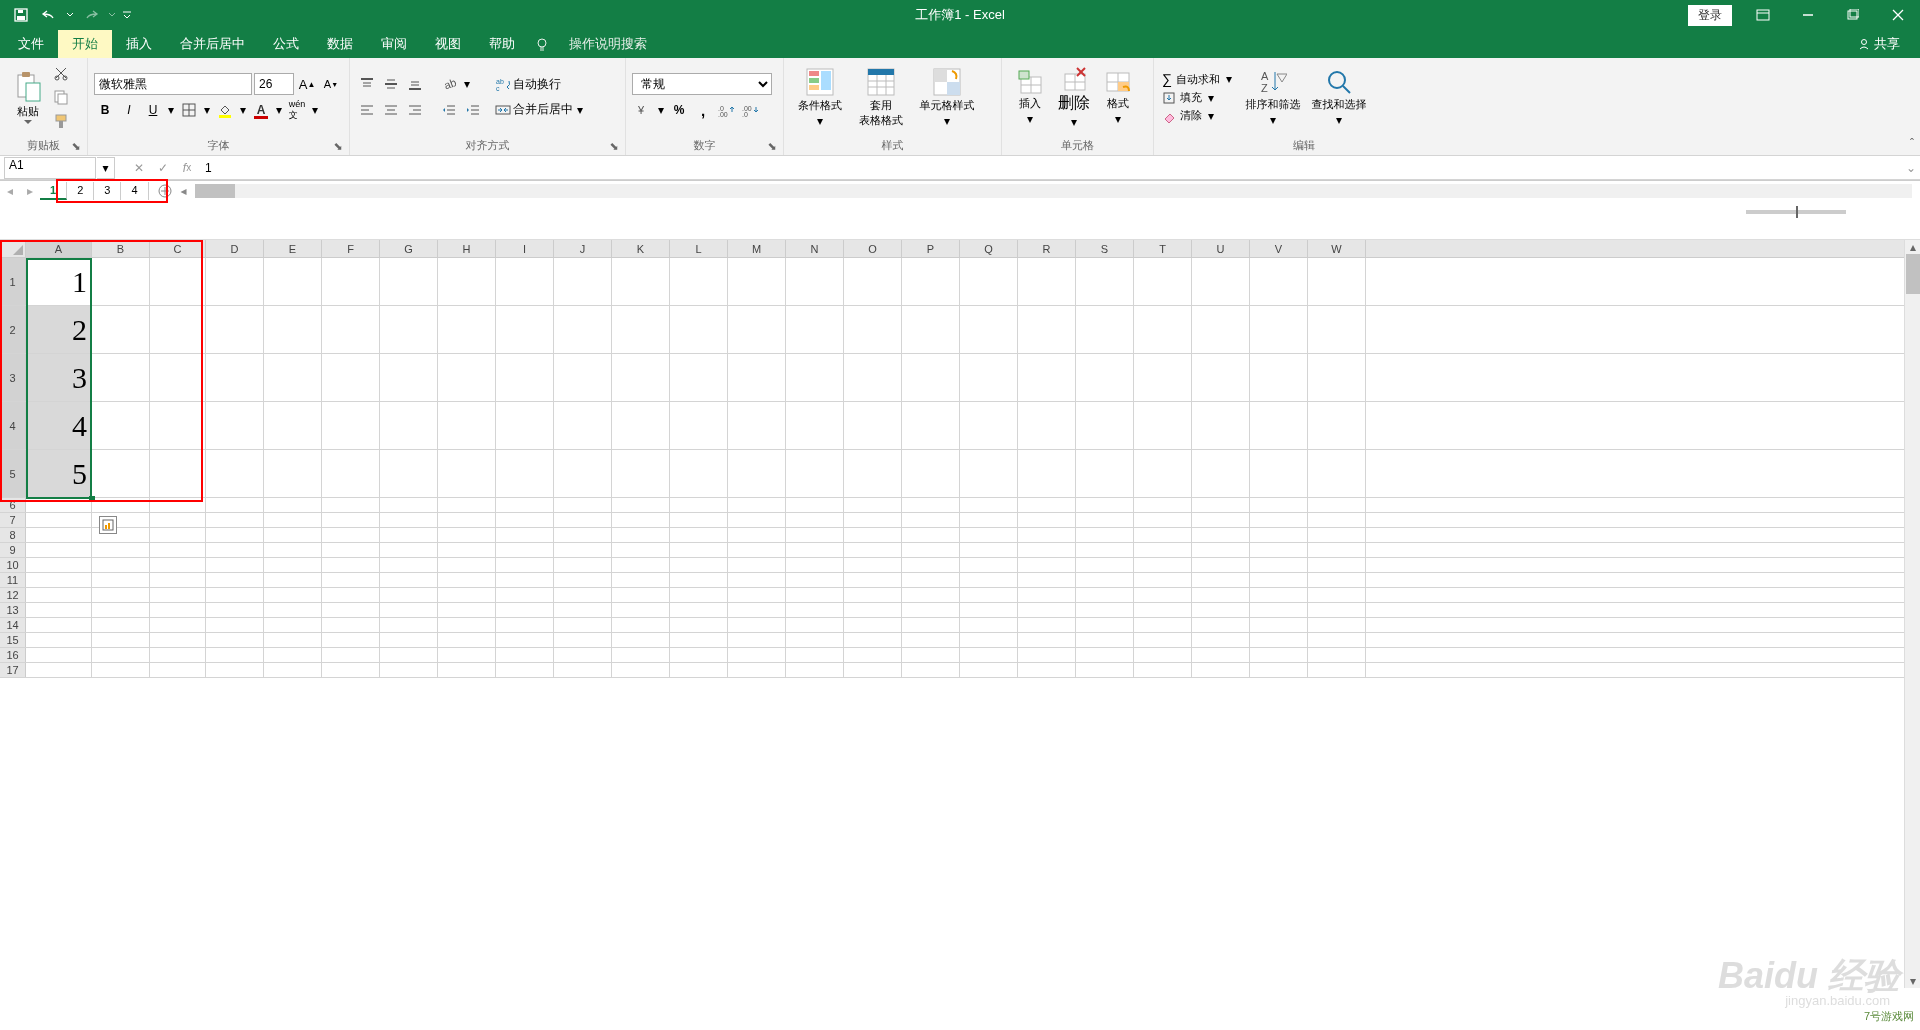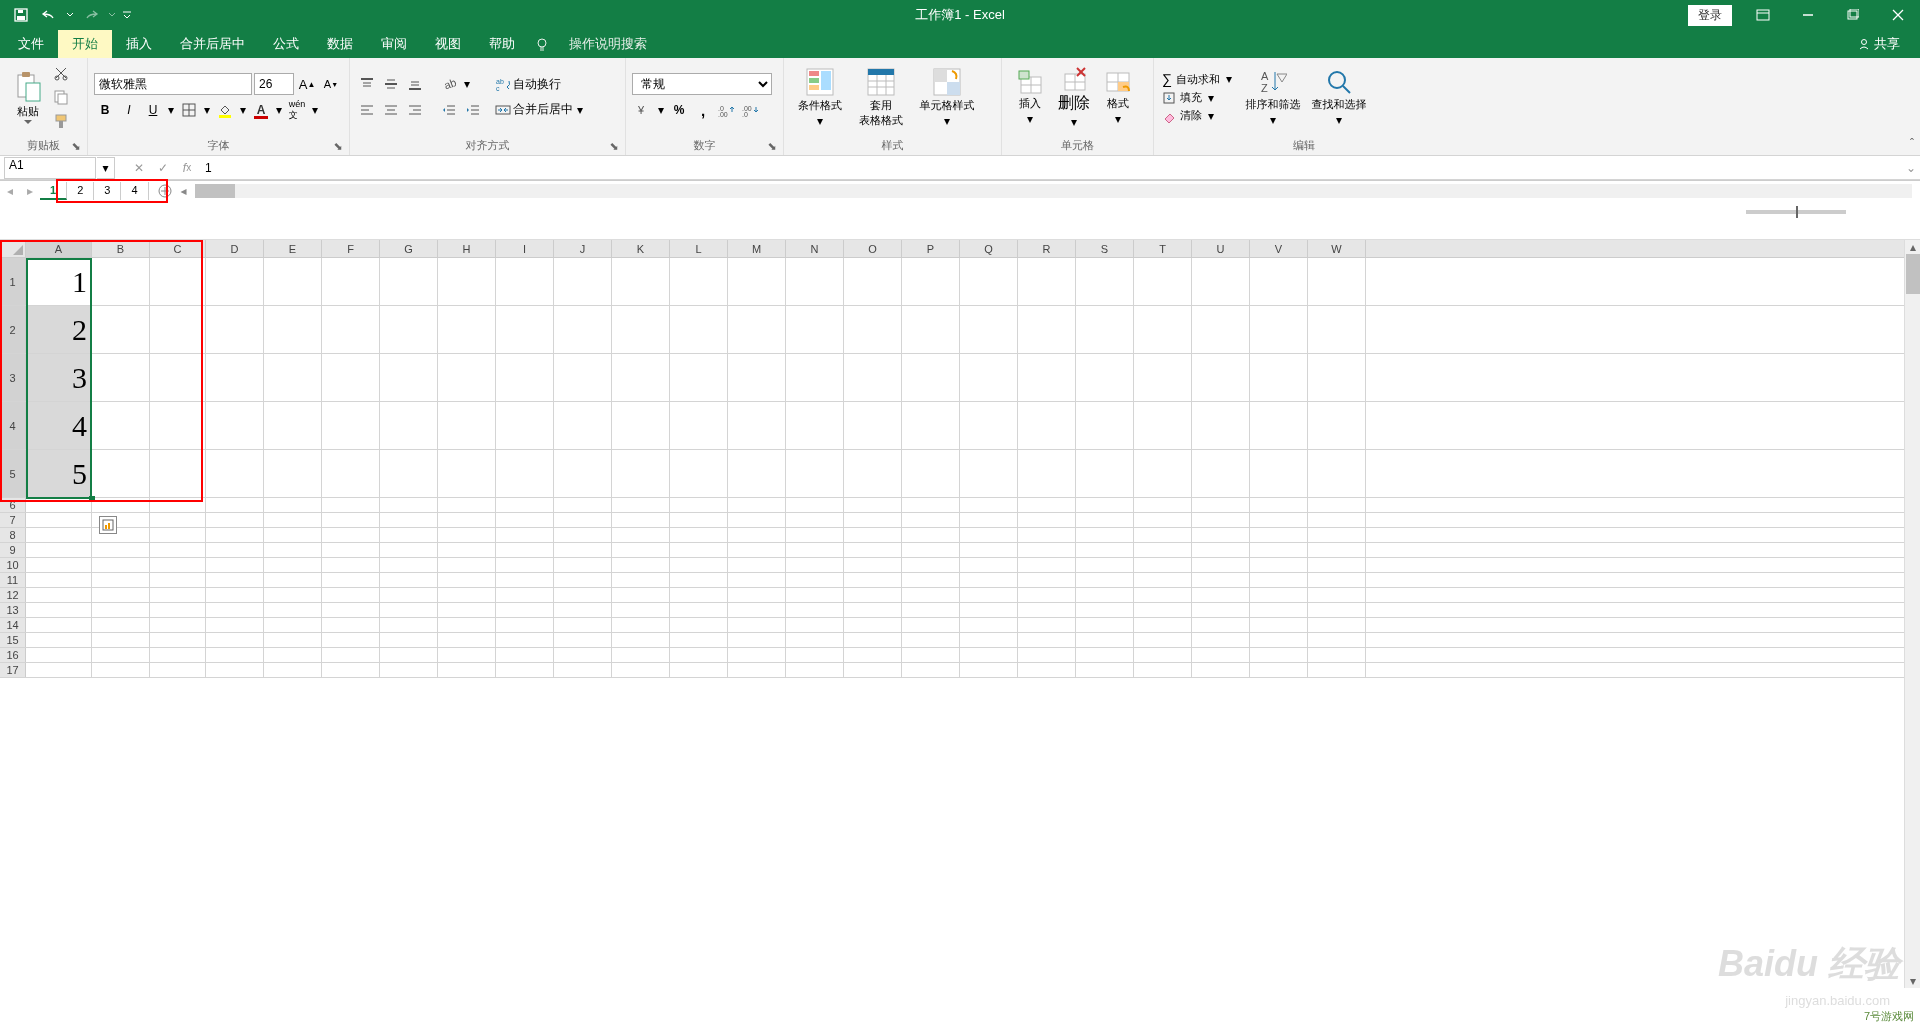--- a/index.html
+++ b/index.html
@@ -85,21 +85,21 @@
 .hscroll-thumb { position: absolute; left: 0; width: 40px; height: 14px; background: #c1c1c1; }
 .red-box2 { position: absolute; border: 2px solid #f00; pointer-events: none; }
 
 .status-bar { height: 22px; background: #f3f3f3; border-top: 1px solid #d4d4d4; display: flex; align-items: center; font-size: 12px; color: #444; padding: 0 8px; }
 .status-right { margin-left: auto; display: flex; align-items: center; gap: 14px; }
 .view-btns { display: flex; gap: 0; }
 .vbtn { width: 24px; height: 18px; border: 1px solid #ccc; display:flex; align-items:center; justify-content:center; cursor:pointer; background:#fff; font-size:10px; }
 .vbtn.active { background: #d4e8dc; }
 .zoom-slider { width: 100px; height: 4px; background: #ccc; position: relative; }
 .zoom-slider::after { content:''; position:absolute; left:50%; top:-4px; width:2px; height:12px; background:#666; }
-.watermark { position: fixed; right: 20px; bottom: 41px; font-size: 36px; font-weight: bold; color: rgba(180,180,180,0.45); font-style: italic; pointer-events: none; z-index:5; }
+.watermark { position: fixed; right: 20px; bottom: 29px; font-size: 36px; font-weight: bold; color: rgba(180,180,180,0.45); font-style: italic; pointer-events: none; z-index:5; }
 .watermark2 { position: fixed; right: 30px; bottom: 22px; font-size: 13px; color: rgba(180,180,180,0.45); pointer-events:none; z-index:5;}
 .logo7 { position: fixed; right: 6px; bottom: 6px; font-size: 11px; color: #5a8a3a; pointer-events:none; z-index:5; }
 svg { display: block; }
 </style>
 </head>
 <body>
 
 <div class="titlebar">
   <div class="qat">
     <div class="qat-btn">

